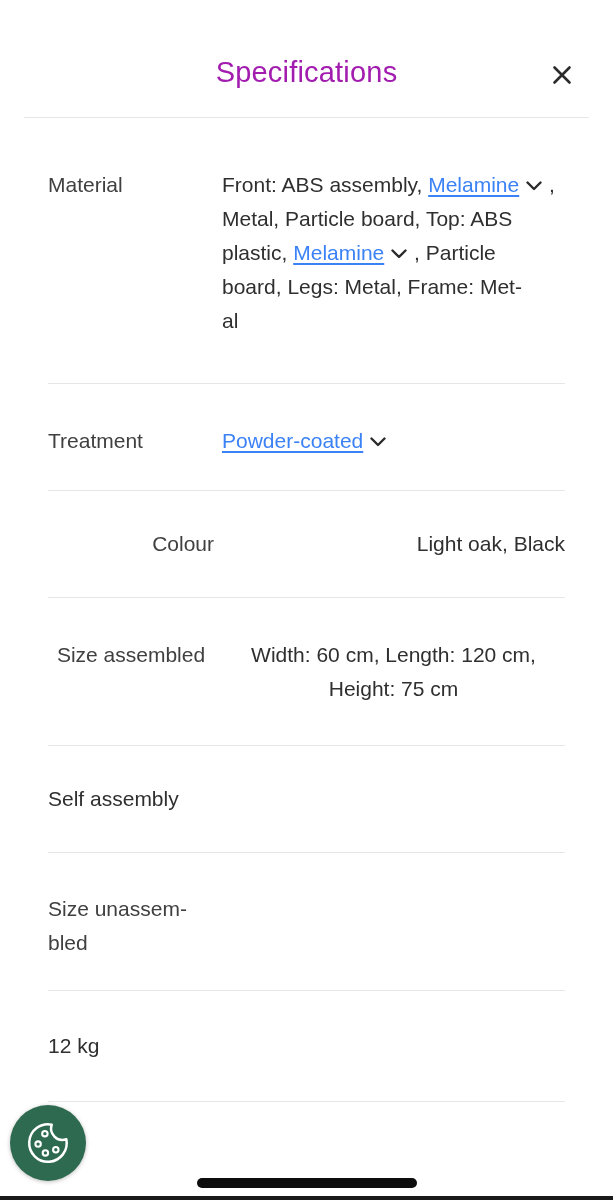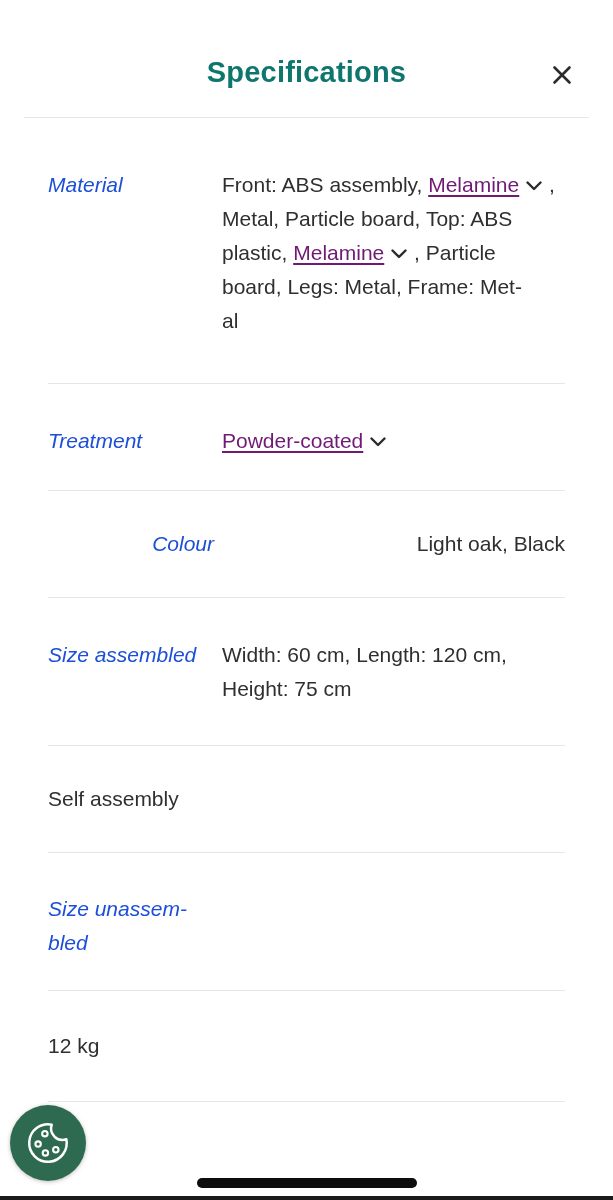--- a/index.html
+++ b/index.html
@@ -11,22 +11,22 @@
     position: relative;
     overflow: hidden;
   }
 
   
   .sheet-header { position: relative; padding-top: 52px; }
   .sheet-title {
     text-align: center;
     font-size: 29px;
     line-height: 40px;
-    font-weight: 700;
-    color: #0f766e;
+    font-weight: 400;
+    color: #a21caf;
     letter-spacing: 0.2px;
   }
   .close-btn {
     position: absolute;
     top: 58px; right: 34px;
     width: 34px; height: 34px;
     background: none; border: none; padding: 4px;
     cursor: pointer;
     display: flex; align-items: center; justify-content: center;
   }
@@ -43,40 +43,39 @@
     display: flex;
     align-items: flex-start;
     padding: 38px 0;
     border-bottom: 1.5px solid #e6e6e6;
     font-size: 21px;
     line-height: 34px;
   }
   .spec-row:nth-child(1) { padding-top: 50px; padding-bottom: 45px; }
   .spec-row:nth-child(2) { padding-top: 40px; padding-bottom: 32px; }
   .spec-row:nth-child(3) { padding-top: 36px; padding-bottom: 36px; text-align: right; }
-  .spec-row:nth-child(4) { padding-top: 40px; padding-bottom: 39px; }
+  .spec-row:nth-child(4) { padding-top: 40px; padding-bottom: 39px; text-align: center; }
   .spec-row:nth-child(5) { padding-top: 36px; padding-bottom: 36px; }
   .spec-row:nth-child(6) { padding-top: 39px; padding-bottom: 30px; }
   .spec-row:nth-child(7) { padding-top: 38px; padding-bottom: 38px; }
 
   .spec-label {
     flex: 0 0 174px;
     box-sizing: border-box;
     padding-right: 8px;
     white-space: pre-line;
-    color: #1d4ed8;
-    font-style: italic;
+    color: #404040;
   }
   .spec-value {
     flex: 1 1 auto;
     white-space: pre-line;
     color: #2f2f2f;
   }
   a.spec-link {
-    color: #701a75;
+    color: #3b82f6;
     text-decoration: underline;
     text-underline-offset: 3px;
     text-decoration-thickness: 1.5px;
   }
   .chev {
     display: inline-block;
     margin: 0 1px 0 7px;
     vertical-align: 1px;
   }
 

